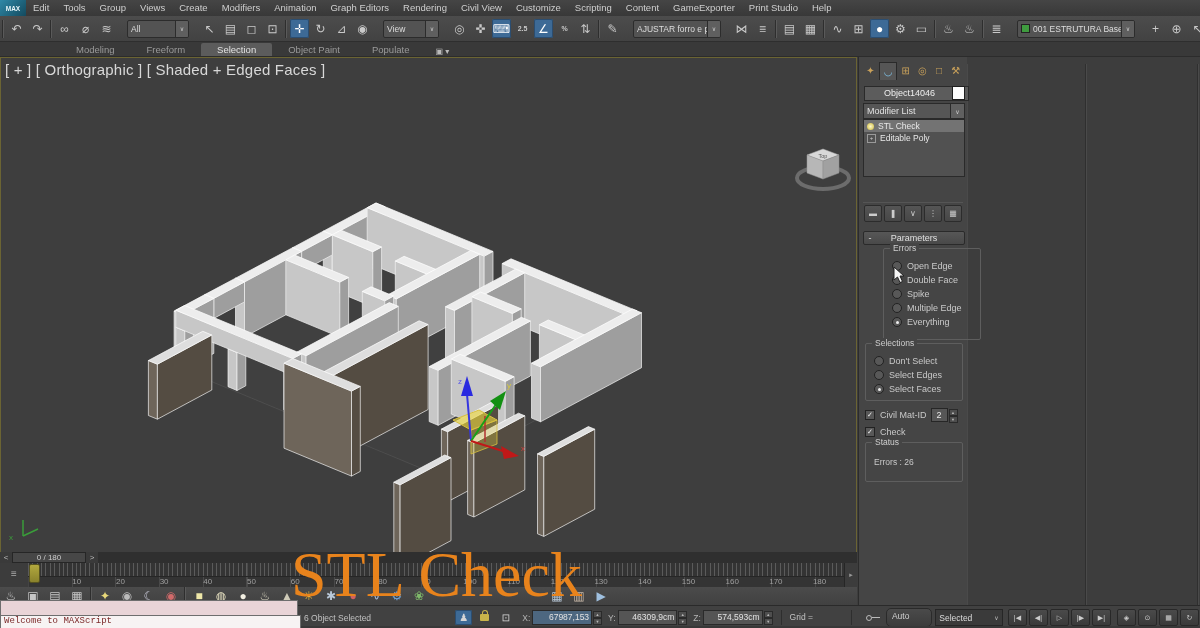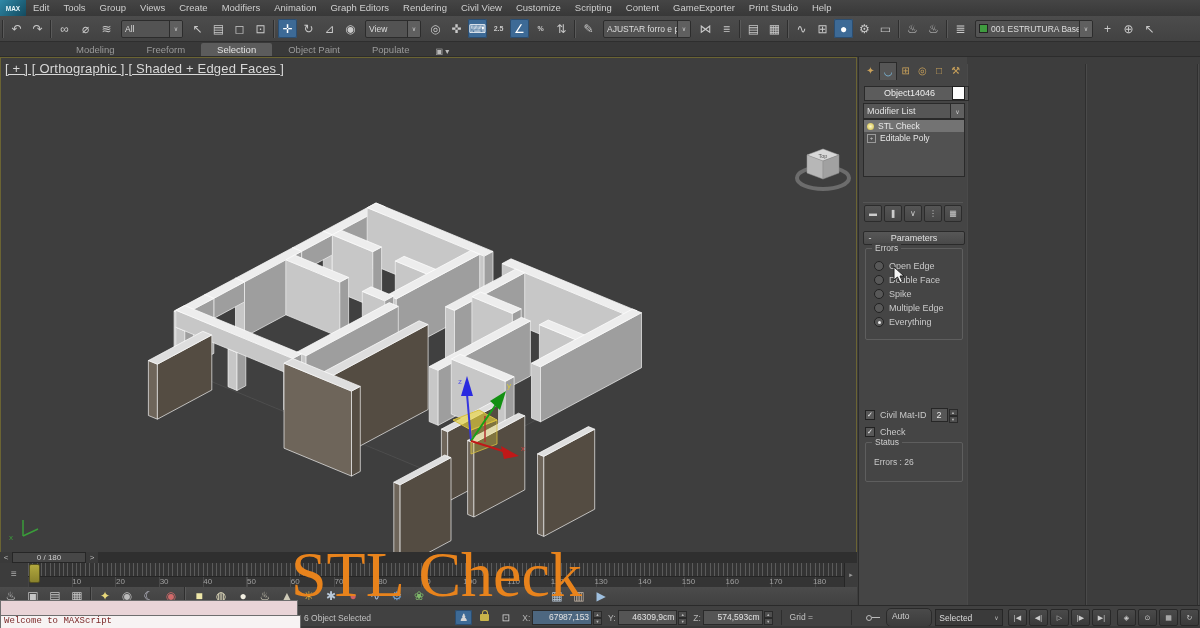--- a/index.html
+++ b/index.html
@@ -17,36 +17,36 @@
   
   #toolbar{left:0;top:16px;width:1200px;height:25px;background:linear-gradient(#4c4c4c,#424242);
            border-bottom:1px solid #2e2e2e;display:flex;align-items:center;z-index:5;}
   .tbtn{width:19px;height:19px;margin:0 1px;border-radius:2px;color:#c9c9c9;font-size:12px;
         display:flex;align-items:center;justify-content:center;flex:0 0 auto;}
   .tbtn.small{font-size:7px;font-weight:bold;}
   .tbtn.active{background:#3d6a96;color:#fff;box-shadow:inset 0 0 0 1px #2b4d70;}
   .tsep{width:1px;height:18px;background:#2e2e2e;border-right:1px solid #5a5a5a;margin:0 2px;flex:0 0 auto;}
   .tgap{flex:0 0 auto;}
   .tdrop{height:16px;background:#535353;border:1px solid #2c2c2c;border-radius:2px;color:#ddd;
-         font-size:8.5px;display:flex;align-items:center;margin:0 4px;flex:0 0 auto;overflow:hidden;}
+         font-size:8.5px;display:flex;align-items:center;margin:0 10px;flex:0 0 auto;overflow:hidden;}
   .tdrop .tx{padding:0 3px;white-space:nowrap;overflow:hidden;flex:1;}
   .tdrop .arr{width:12px;height:100%;background:#5f5f5f;border-left:1px solid #2c2c2c;
               display:flex;align-items:center;justify-content:center;font-size:6px;color:#ccc;}
   .tdrop .sw{width:7px;height:7px;margin-left:3px;flex:0 0 auto;border:1px solid #222;}
 
   
   #ribbon{left:0;top:42px;width:1200px;height:14px;background:#393939;border-bottom:1px solid #2c2c2c;
           display:flex;align-items:flex-end;font-size:9.5px;color:#9a9a9a;z-index:5;}
   .rtab{padding:1px 16px;cursor:default;}
   .rtab.active{background:#5c5c5c;color:#e2e2e2;border-radius:2px 2px 0 0;}
   #ribbon-extra{margin-left:10px;color:#bbb;font-size:8px;}
 
   
   #viewport{left:0;top:57px;width:855px;height:494px;background:#3e3e3e;border:1px solid #6b6433;z-index:1;}
-  #vplabel{left:4px;top:3px;font-size:13px;color:#d8d8d8;letter-spacing:.2px;z-index:3;text-decoration:underline;}
+  #vplabel{left:4px;top:3px;font-size:15px;color:#d8d8d8;letter-spacing:.2px;z-index:3;}
   #scene{position:absolute;left:0;top:0;width:855px;height:494px;}
 
   
   #scrubber{left:0;top:552px;width:857px;height:11px;background:#2f2f2f;display:flex;align-items:center;z-index:2;}
   .scrub-btn{width:12px;height:11px;color:#bbb;font-size:8px;text-align:center;line-height:11px;background:#3a3a3a;}
   #scrub-box{width:72px;height:9px;background:#474747;border:1px solid #262626;color:#ccc;font-size:8px;
              text-align:center;line-height:9px;}
   #trackbar{left:0;top:563px;width:857px;height:24px;background:#343434;z-index:2;}
   #tb-left{position:absolute;left:0;top:0;width:28px;height:24px;background:#3c3c3c;border-right:1px solid #262626;
            color:#aaa;font-size:10px;text-align:center;line-height:22px;}
@@ -134,21 +134,21 @@
   #rollout .ttl{flex:1;text-align:center;padding-right:12px;}
   .group{border:1px solid #5e5e5e;border-radius:2px;}
   .legend{position:absolute;top:-6px;left:6px;background:#454545;padding:0 3px;font-size:8.5px;color:#cfcfcf;}
   .radio-row,.chk-row{display:flex;align-items:center;height:14px;margin-left:8px;}
   .rdot{width:8px;height:8px;border-radius:50%;background:#585858;border:1px solid #222;margin-right:5px;
         display:flex;align-items:center;justify-content:center;flex:0 0 auto;}
   .rdot i{width:3px;height:3px;border-radius:50%;background:#eee;display:none;}
   .radio-row.sel .rdot i{display:block;}
   .cbox{width:8px;height:8px;background:#585858;border:1px solid #222;margin-right:5px;color:#f0f0f0;
         font-size:7px;line-height:8px;text-align:center;flex:0 0 auto;}
-  #errors-group{left:6px;top:192px;width:96px;height:90px;}
+  #errors-group{left:24px;top:192px;width:96px;height:90px;}
   #sel-group{left:6px;top:287px;width:96px;height:56px;}
   #matid-row{left:6px;top:352px;}
   #matid-val{width:15px;height:12px;background:#565656;border:1px solid #262626;color:#e8e8e8;text-align:center;
              line-height:12px;margin-left:4px;}
   #check-row{left:6px;top:369px;}
   #status-group{left:6px;top:386px;width:96px;height:38px;}
   #status-text{margin:14px 0 0 8px;font-size:8.5px;}
 
   
   #rightcols{left:966px;top:56px;width:234px;height:549px;background:#3d3d3d;z-index:1;}
@@ -559,20 +559,39 @@
         </div>
         <div class="radio-row sel">
           <span class="rdot">
             <i></i>
           </span>
           <span>Everything</span>
         </div>
       </div>
   </div>
 
+  <div id="sel-group" class="cp group">
+    <span class="legend">Selections</span>
+    <div style="margin-top:10px" id="selections-options">
+        <div class="radio-row">
+          <span class="rdot"></span>
+          <span>Don't Select</span>
+        </div>
+        <div class="radio-row">
+          <span class="rdot"></span>
+          <span>Select Edges</span>
+        </div>
+        <div class="radio-row sel">
+          <span class="rdot">
+            <i></i>
+          </span>
+          <span>Select Faces</span>
+        </div>
+      </div>
+  </div>
 
   <div id="matid-row" class="cp chk-row" style="margin-left:0;">
     <span class="cbox">✓</span>
     <span>Civil Mat-ID</span>
     <span id="matid-val">2</span>
     <span class="spin" style="height:12px">
         <span>▲</span>
         <span>▼</span>
       </span>
   </div>

